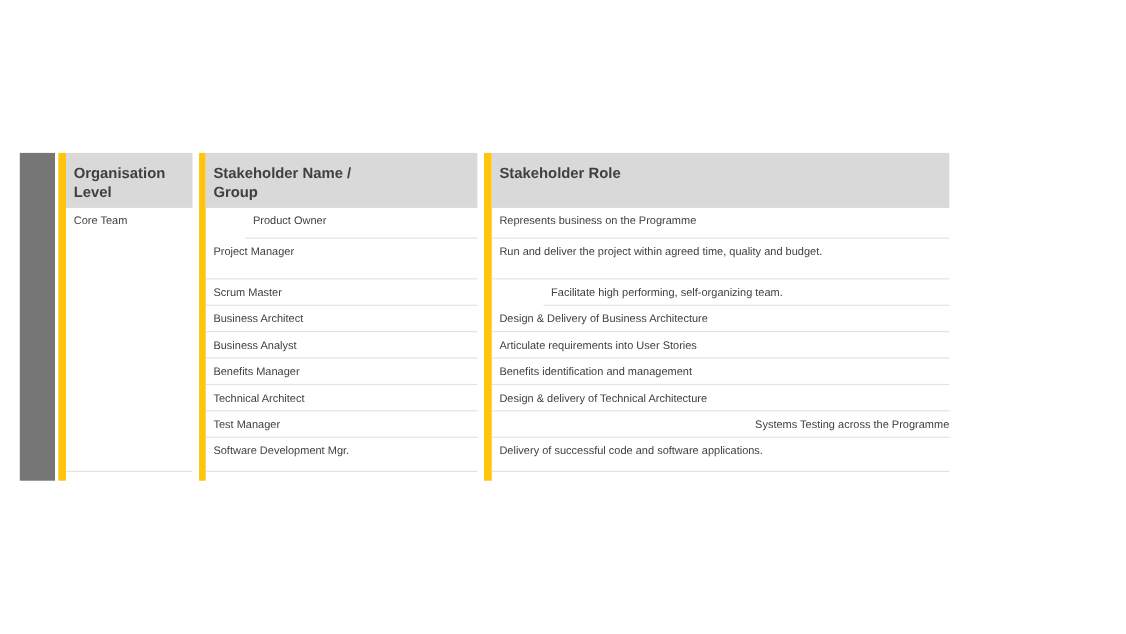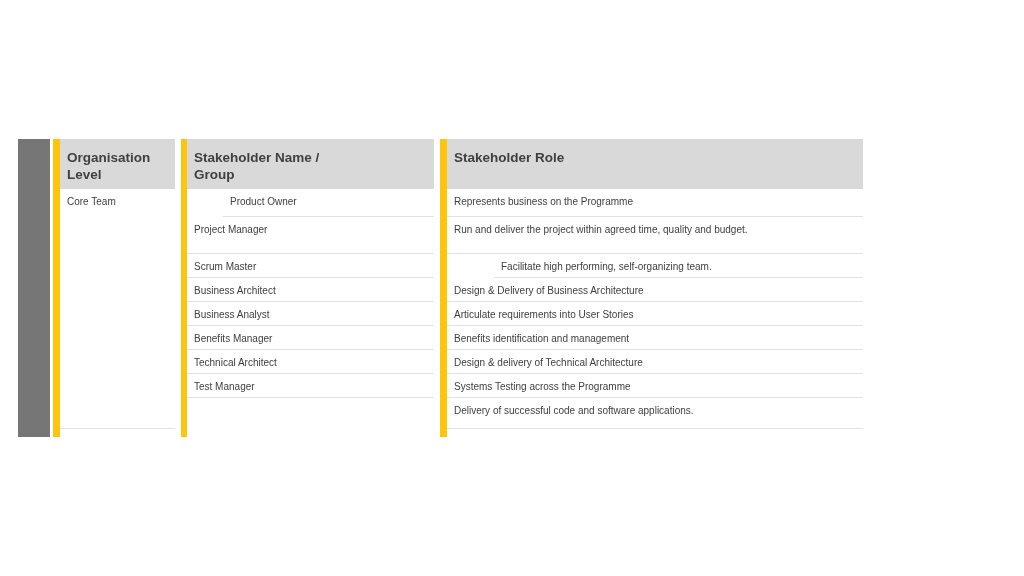--- a/index.html
+++ b/index.html
@@ -83,21 +83,22 @@
       <div class="cell" style="grid-area: 4 / 10; margin-left: 47px;">Facilitate high performing, self-organizing team.</div>
       <div class="cell" style="grid-area: 5 / 7;">Business Architect</div>
       <div class="cell" style="grid-area: 5 / 10;">Design &amp; Delivery of Business Architecture</div>
       <div class="cell" style="grid-area: 6 / 7;">Business Analyst</div>
       <div class="cell" style="grid-area: 6 / 10;">Articulate requirements into User Stories</div>
       <div class="cell" style="grid-area: 7 / 7;">Benefits Manager</div>
       <div class="cell" style="grid-area: 7 / 10;">Benefits identification and management</div>
       <div class="cell" style="grid-area: 8 / 7;">Technical Architect</div>
       <div class="cell" style="grid-area: 8 / 10;">Design &amp; delivery of Technical Architecture</div>
       <div class="cell" style="grid-area: 9 / 7;">Test Manager</div>
-      <div class="cell" style="grid-area: 9 / 10;">Systems Testing across the Programme</div>
+      <div class="cell" style="grid-area: 9 / 10; text-align: right;">Systems Testing across the Programme</div>
+      <div class="cell" style="grid-area: 10 / 7;">Software Development Mgr.</div>
       <div class="cell" style="grid-area: 10 / 10;">Delivery of successful code and software applications.</div>
     </div>
 
   <button class="icon-button">
     <span style="display:flex;">
       <svg width="22" height="22" viewBox="0 0 24 24" fill="none" stroke="#58585A" stroke-width="1.7" stroke-linejoin="round" stroke-linecap="round">
         <path d="M3.2 9.3 L12 4.6 L20.8 9.3 Z"></path>
         <rect x="5.6" y="11.2" width="12.8" height="6.2"></rect>
         <line x1="8.9" y1="11.2" x2="8.9" y2="17.4"></line>
         <line x1="12" y1="11.2" x2="12" y2="17.4"></line>

